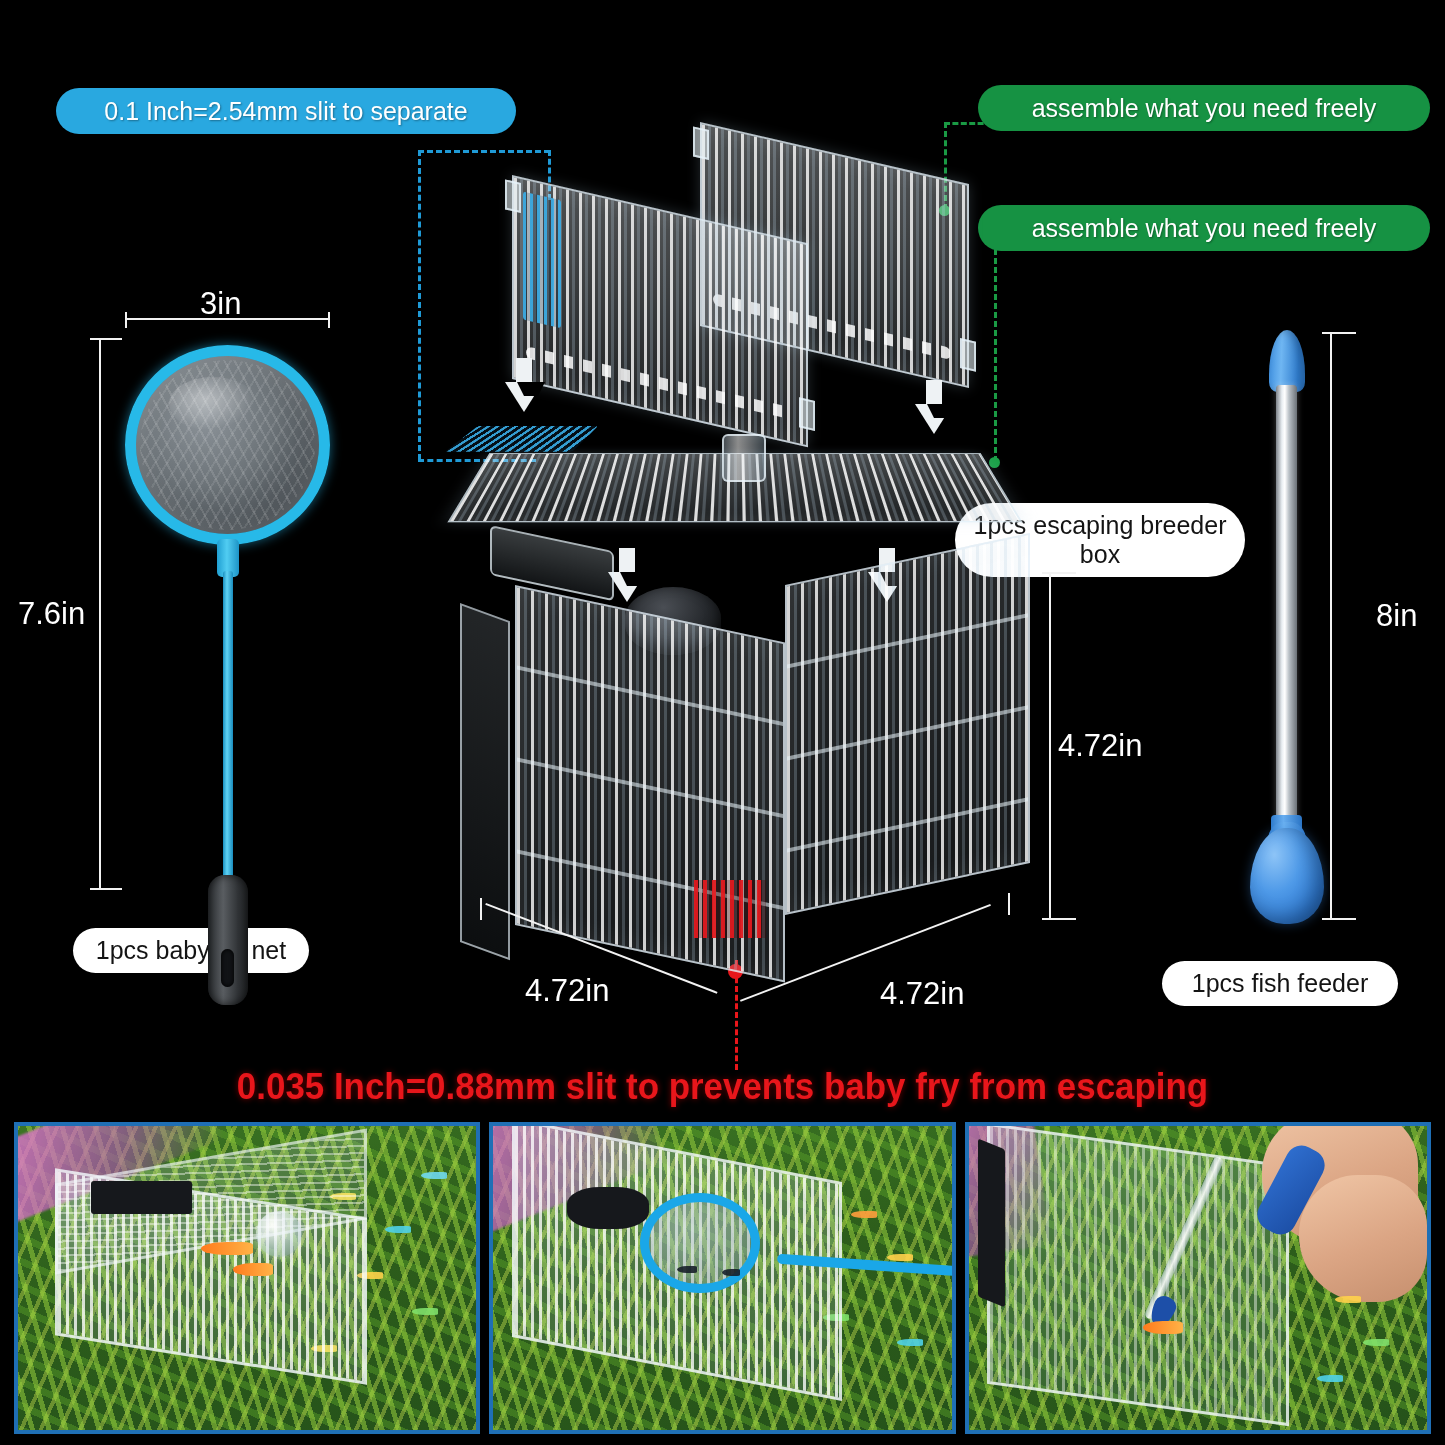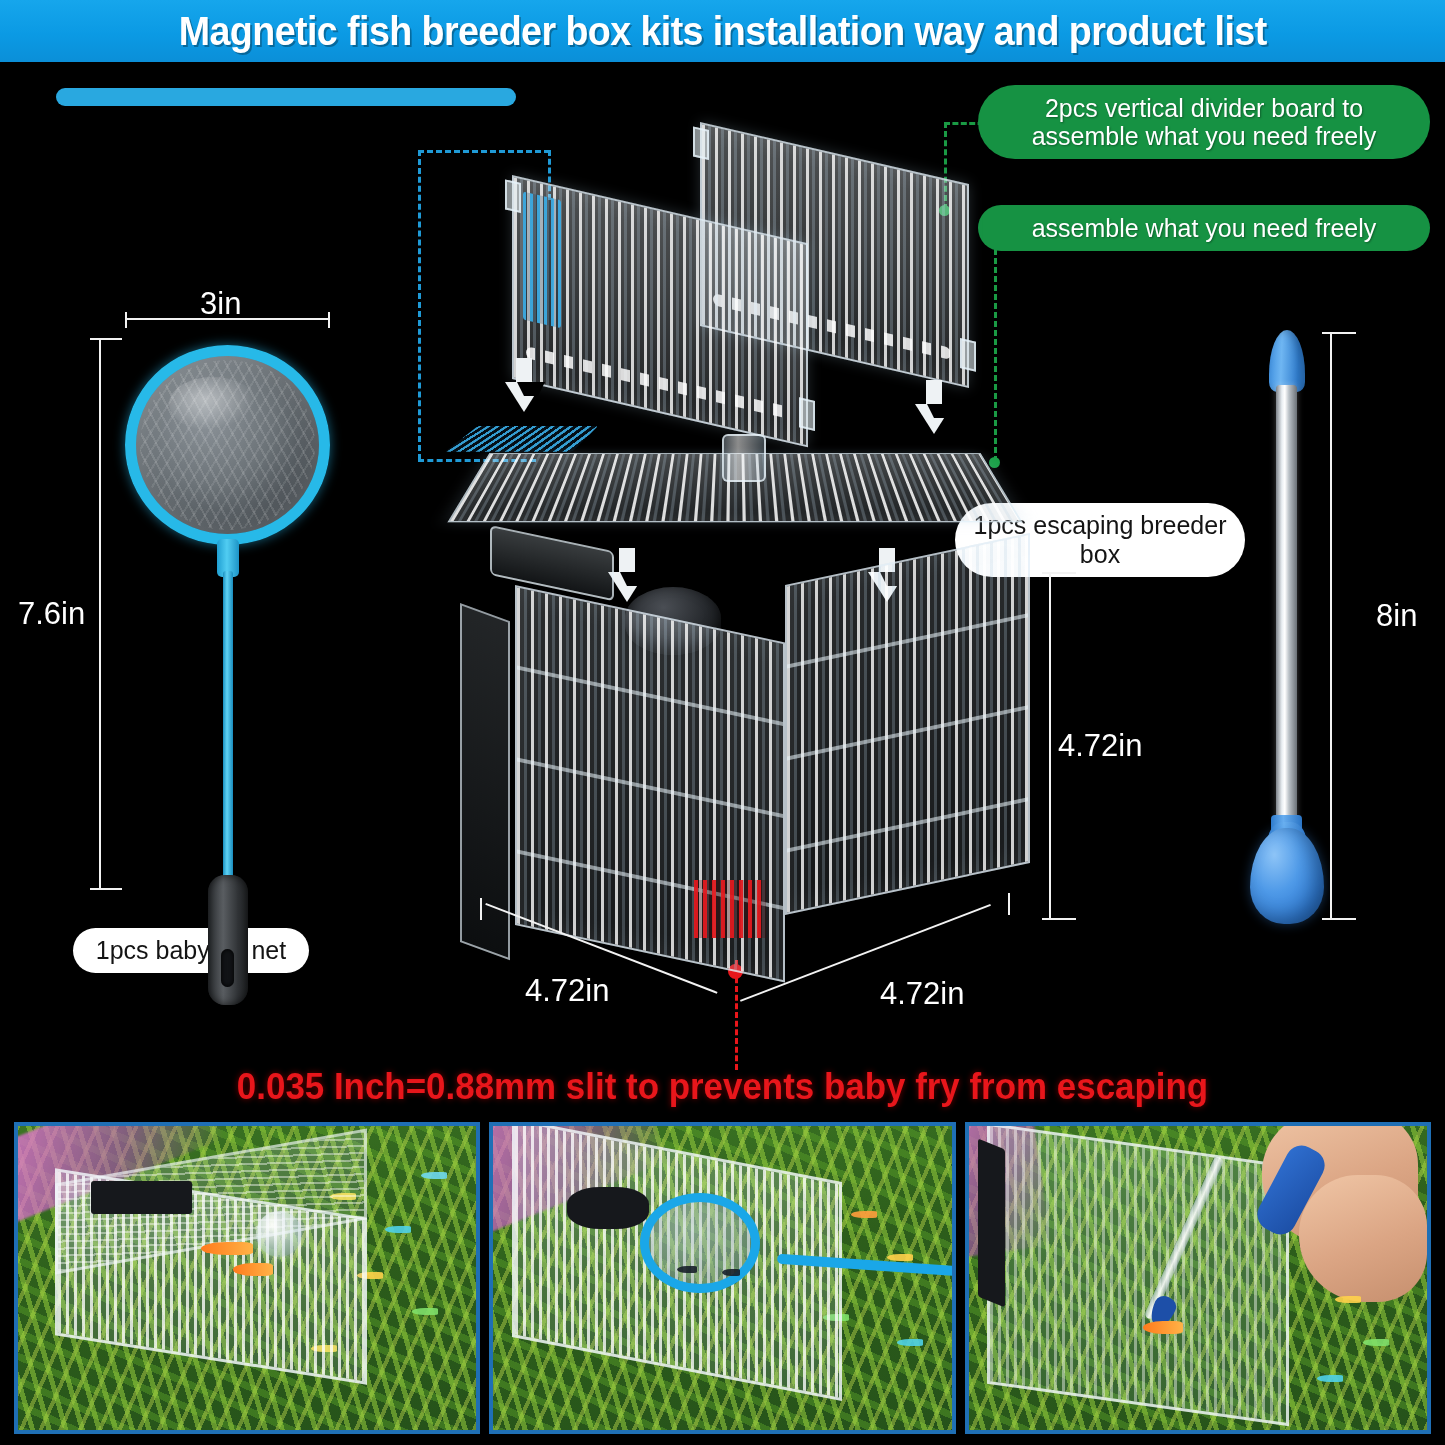--- a/index.html
+++ b/index.html
@@ -208,62 +208,62 @@
   .pip-tip{position:absolute;width:22px;height:30px;background:#1d4fa8;
     border-radius:46% 46% 40% 40% / 30% 30% 70% 70%;}
   .blue-handle{position:absolute;width:40px;height:92px;border-radius:16px;
     background:linear-gradient(110deg,#2f6fd0,#1c4ea5);transform:rotate(28deg);}
 </style>
 </head>
 <body>
 
 <div id="stage">
 
-  <div class="header">
-    <div class="header-title">Magnetic fish breeder box kits installation way and product list</div>
-  </div>
   <div class="header-shadow"></div>
 
   <div class="dash-v" style="left:418px;top:150px;height:310px;"></div>
   <div class="dash-h" style="left:418px;top:150px;width:132px;"></div>
   <div class="dash-v" style="left:548px;top:150px;height:50px;"></div>
   <div class="dash-h" style="left:418px;top:459px;width:118px;"></div>
 
   <div class="dash-h" style="left:944px;top:122px;width:48px;border-top-color:#1a9a44;"></div>
   <div class="dash-v" style="left:944px;top:122px;height:88px;border-left-color:#1a9a44;"></div>
   <div class="dot" style="left:939px;top:205px;width:11px;height:11px;background:#19a046;"></div>
 
   <div class="dash-h" style="left:992px;top:240px;width:10px;border-top-color:#1a9a44;"></div>
   <div class="dash-v" style="left:994px;top:240px;height:222px;border-left-color:#1a9a44;"></div>
   <div class="dot" style="left:989px;top:457px;width:11px;height:11px;background:#19a046;"></div>
 
   <div class="dash-v" style="left:735px;top:960px;height:110px;border-left:3px dashed #e8161b;"></div>
   <div class="dot" style="left:728px;top:964px;width:15px;height:15px;background:#e8161b;"></div>
 
   <div class="pill pill-blue" style="left:56px;top:88px;width:460px;">
+    <span>0.1 Inch=2.54mm slit to separate</span>
   </div>
 
   <div class="pill pill-green" style="left:978px;top:85px;width:452px;">
-    <span>2pcs vertical divider board to</span>
     <span>assemble what you need freely</span>
   </div>
 
   <div class="pill pill-green" style="left:978px;top:205px;width:452px;">
     <span>assemble what you need freely</span>
   </div>
 
   <div class="pill pill-white" style="left:955px;top:503px;width:290px;">
     <span>1pcs escaping breeder</span>
     <span>box</span>
   </div>
 
   <div class="pill pill-white" style="left:73px;top:928px;width:236px;">
     <span>1pcs baby fry net</span>
   </div>
 
+  <div class="pill pill-white" style="left:1162px;top:961px;width:236px;">
+    <span>1pcs fish feeder</span>
+  </div>
 
   <div class="net-wrap">
     <div class="net-hoop">
       <div class="net-mesh"></div>
       <div class="net-gloss"></div>
     </div>
     <div class="net-neck"></div>
     <div class="net-rod"></div>
     <div class="net-grip"></div>
   </div>

